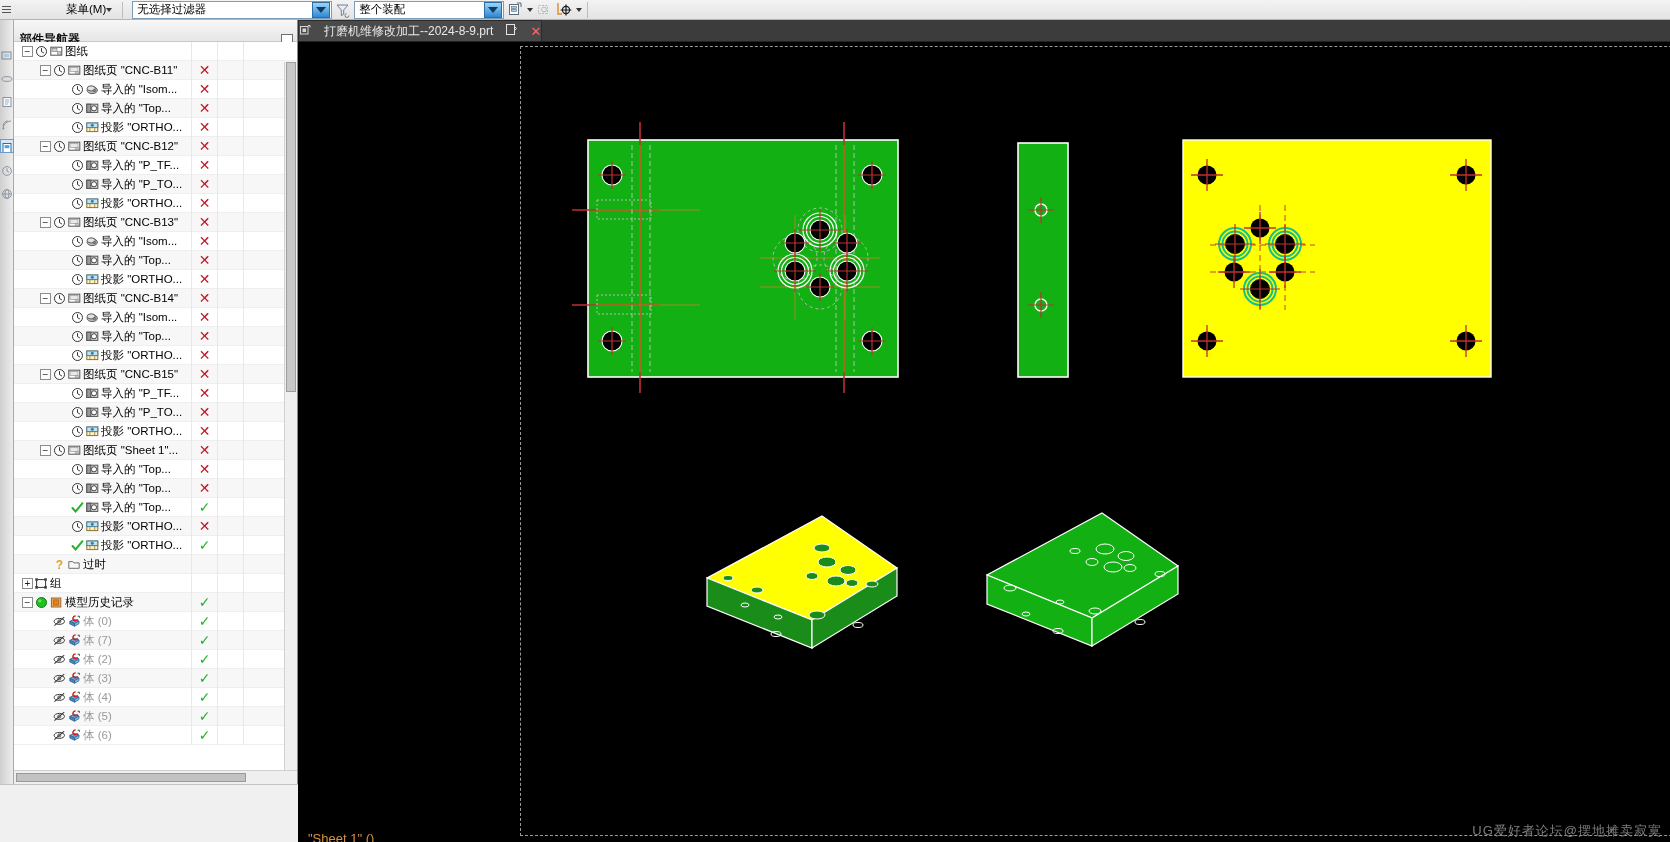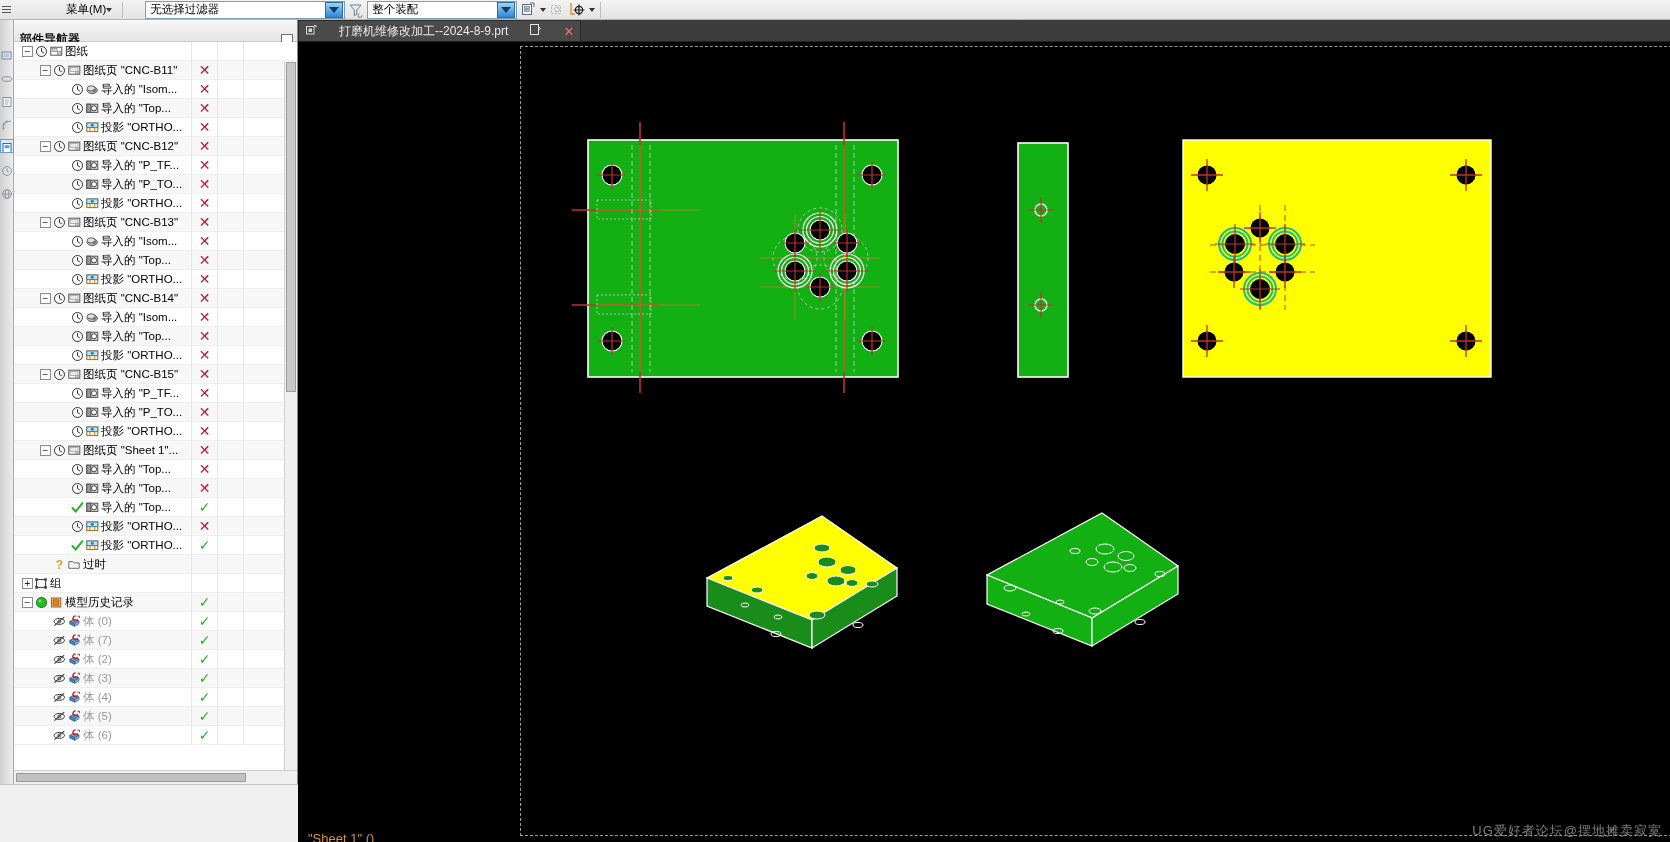--- a/index.html
+++ b/index.html
@@ -42,21 +42,21 @@
   .combo .cbtn {
     width:18px; height:16px; margin:0 1px 0 0;
     background: linear-gradient(#9fd4f5, #2f88d4);
     border:1px solid #2a6ea8;
     display:flex; align-items:center; justify-content:center;
   }
   .combo .cbtn i {
     width:0;height:0;border-left:5px solid transparent;border-right:5px solid transparent;
     border-top:6px solid #0b3c66;
   }
-  .combo-filter { width: 200px; margin-left:17px; }
+  .combo-filter { width: 200px; margin-left:4px; }
   .combo-scope  { width: 150px; }
 
   .ico {
     width:18px;height:18px;display:inline-flex;align-items:center;justify-content:center;
     position:relative;
   }
   .ico svg { display:block; }
   .mini-caret {
     width:0;height:0;border-left:3px solid transparent;border-right:3px solid transparent;
     border-top:4px solid #333; margin-left:1px;
@@ -149,21 +149,21 @@
     background:#c8c8c8; border:1px solid #9d9d9d;
   }
 
   
   .tabstrip {
     position:absolute; left:298px; top:20px; width:1372px; height:22px;
     background:#3c3c3c; border-bottom:1px solid #222;
     display:flex; align-items:flex-end;
   }
   .tab {
-    display:flex; align-items:center; gap:22px; height:21px; padding:0 6px;
+    display:flex; align-items:center; gap:13px; height:21px; padding:0 0;
     background:#4a4a4a; color:#e9e9e9; font-size:12px; border:1px solid #2b2b2b;
     border-bottom:none; white-space:nowrap;
   }
   .tab .t-close { color:#ff6a6a; font-size:13px; font-weight:bold; line-height:1; }
 
   
   .viewport {
     position:absolute; left:298px; top:42px; width:1372px; height:800px;
     background:#000; overflow:hidden;
   }

